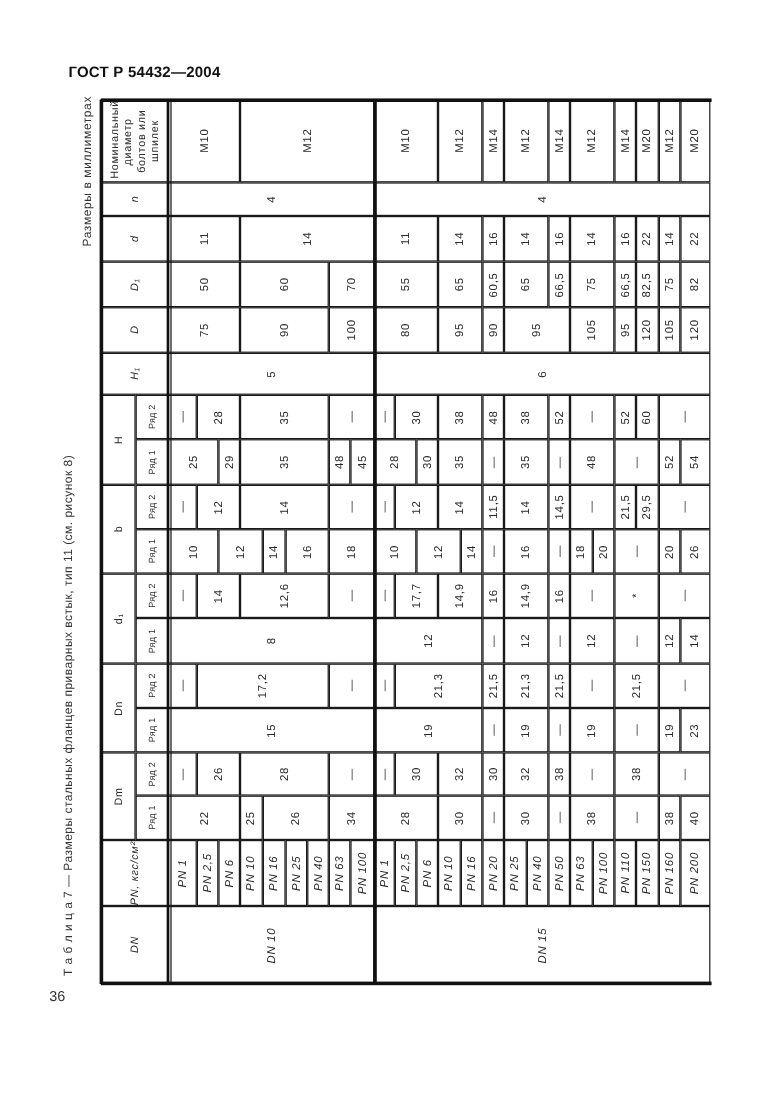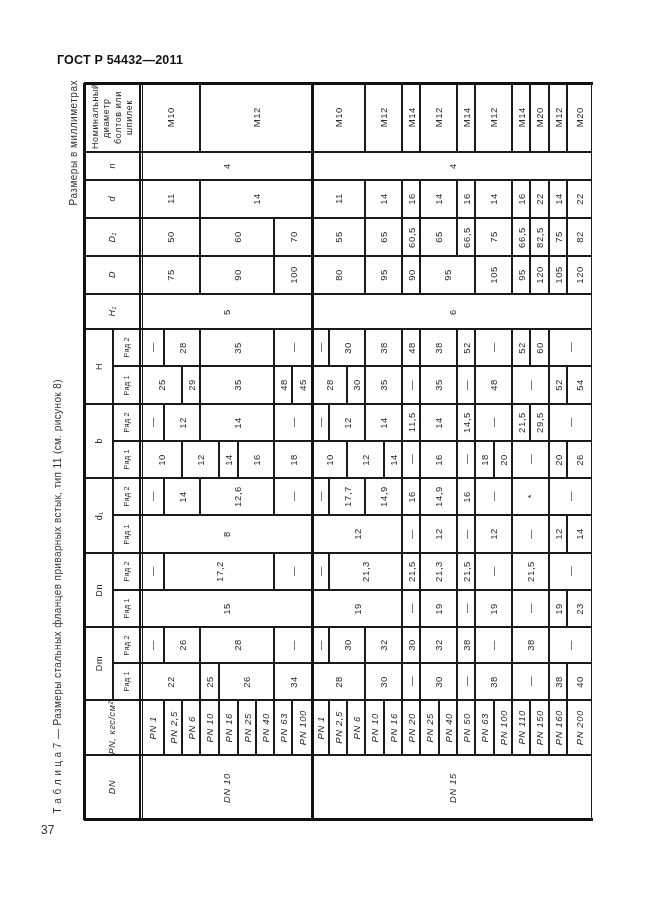--- a/index.html
+++ b/index.html
@@ -16,31 +16,31 @@
   .cell.sub span{font-size:7.5px;letter-spacing:0.2px;}
   .cell .it{font-style:italic;}
   .frame-top{position:absolute;left:84px;top:82px;width:509px;height:3px;background:#111;}
   .frame-bottom{position:absolute;left:84px;top:818px;width:509px;height:3px;background:#111;}
   .vline{position:absolute;top:83px;height:737px;background:#111;}
   .bolt-hdr span{white-space:normal;text-align:center;line-height:1.25;font-size:8.5px;height:62px;}
 </style>
 </head>
 <body>
 
-<div class="doc-title">ГОСТ Р 54432—2011</div>
+<div class="doc-title">ГОСТ Р 54432—2004</div>
 
 <div class="units">
   <span class="vtext" style="display:block;">Размеры в миллиметрах</span>
 </div>
 
 <div class="caption">
   <span class="vtext" style="display:block;">Т а б л и ц а 7 — Размеры стальных фланцев приварных встык, тип 11 (см. рисунок 8)</span>
 </div>
 
-<div class="page-num">37</div>
+<div class="page-num">36</div>
 
 <div id="grid">
     <div class="cell hdr" style="left: 84px; width: 29px; top: 329px; height: 75px;">
       <span>H</span>
     </div>
     <div class="cell sub" style="left: 113px; width: 27px; top: 329px; height: 37px;">
       <span>Ряд 2</span>
     </div>
     <div class="cell sub" style="left: 113px; width: 27px; top: 366px; height: 38px;">
       <span>Ряд 1</span>

